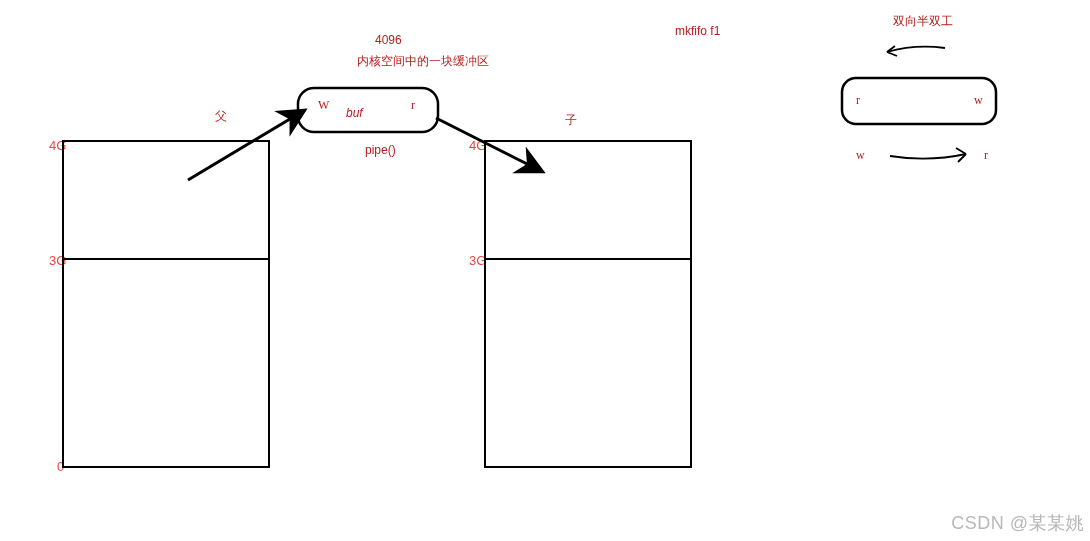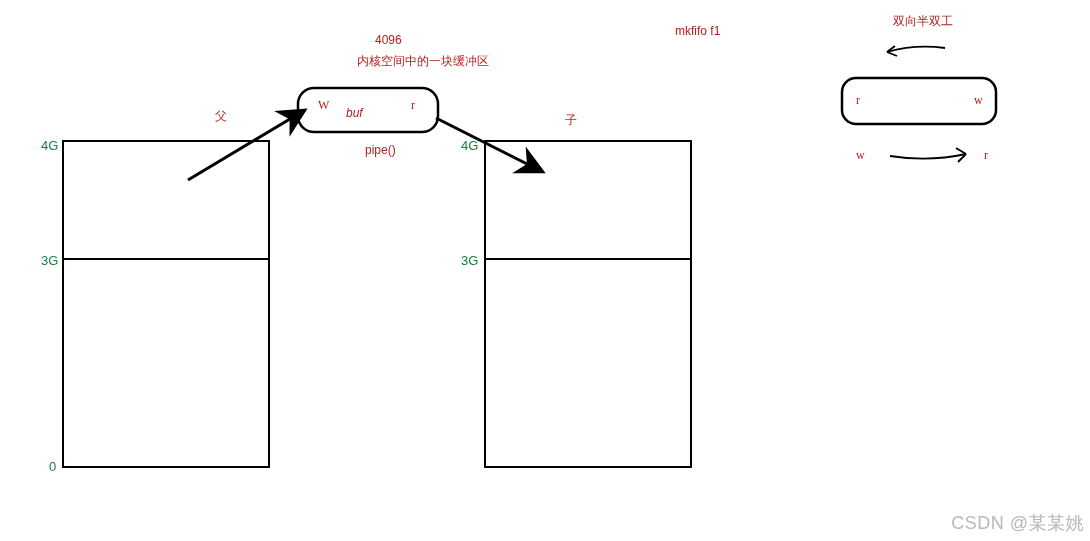--- a/index.html
+++ b/index.html
@@ -6,21 +6,21 @@
     body {
       width: 1090px;
       height: 541px;
       position: relative;
       background: #fff;
       font-family: Arial, "Microsoft YaHei", sans-serif;
       overflow: hidden;
     }
     .abs { position: absolute; }
     .txt { font-size: 12px; color: #b91c1c; }
-    .txt-sm { font-size: 13px; color: #15803d; }
+    .txt-sm { font-size: 13px; color: #ef4444; margin-left: 8px; }
     .watermark {
       font-size: 18px;
       color: #b8b8b8;
       letter-spacing: 0.5px;
     }
   </style>
 </head>
 <body>
 
 <div class="abs txt" style="left:375px; top:33px;text-align:center;">4096</div>

